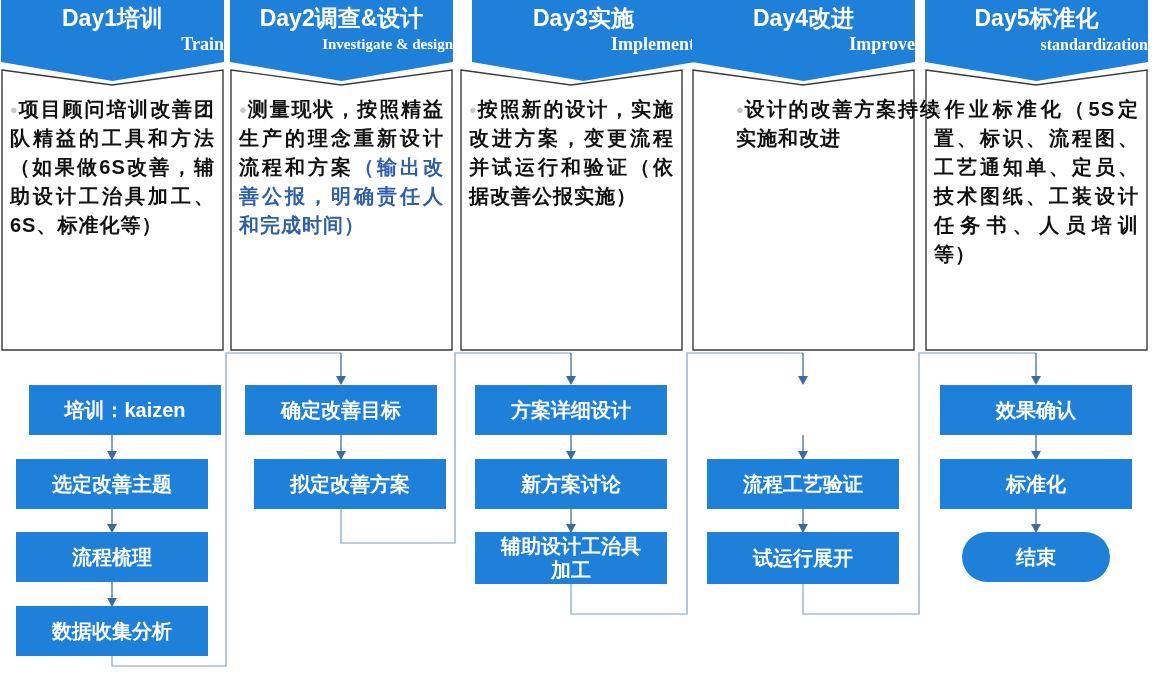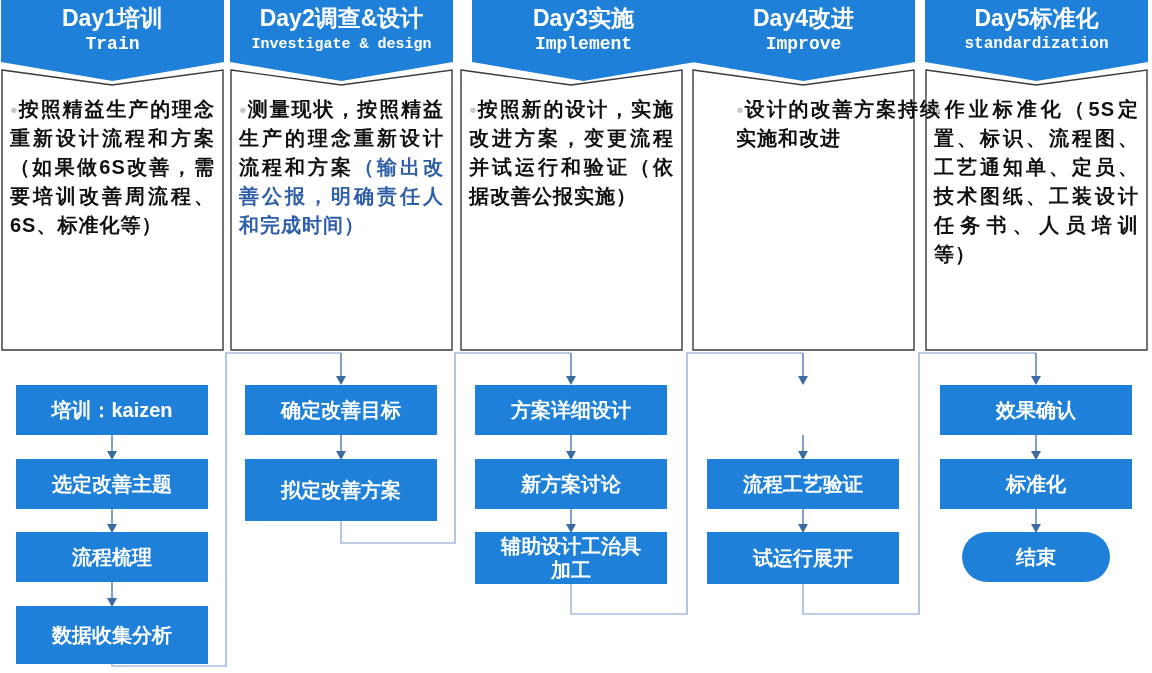--- a/index.html
+++ b/index.html
@@ -18,21 +18,21 @@
   body{font-family:"Liberation Sans", sans-serif;}
   #canvas{position:relative;width:1152px;height:673px;background:#ffffff;overflow:hidden;}
 
   .banner{
     position:absolute;top:0;height:81px;width:223px;
     background:var(--banner-blue);
     clip-path:polygon(0 0,100% 0,100% 62px,50% 100%,0 62px);
     color:var(--text-white);text-align:center;box-sizing:border-box;padding-top:3px;
   }
   .banner .l1{font-size:23px;font-weight:bold;line-height:30px;white-space:nowrap;}
-  .banner .l2{font-family:Liberation Mono, monospace;font-weight:bold;font-size:18px;line-height:23px;white-space:nowrap;}
+  .banner .l2{font-family:Liberation Serif, serif;font-weight:bold;font-size:18px;line-height:23px;white-space:nowrap;text-align:right;}
   .banner.sm2 .l2{font-size:15px;}
   .banner.sm5 .l2{font-size:16px;}
 
   .desc{
     position:absolute;top:95px;width:205px;
     font-size:20px;font-weight:bold;line-height:29px;color:var(--desc-text);
     text-align:justify;letter-spacing:1px;
   }
   .desc .bullet{color:var(--bullet);font-size:13px;vertical-align:2px;letter-spacing:0;}
   .desc .hl{color:var(--desc-highlight);}
@@ -87,43 +87,43 @@
     <path class="darrow" d="M803 435 L803 452"></path>
     <path class="darrow" d="M803 509 L803 525"></path>
     <path class="darrow" d="M1036 435 L1036 452"></path>
     <path class="darrow" d="M1036 509 L1036 525"></path>
   </svg>
 
   <div class="banner" style="left:1px">
     <div class="l1">Day1培训</div>
     <div class="l2">Train</div>
   </div>
-  <div class="desc" style="left:10px"><span class="bullet">●</span><span>按照精益生产的理念重新设计流程和方案（如果做6S改善，需要培训改善周流程、6S、标准化等）</span><span class="hl"></span></div>
-  <div class="step" style="left:16px;top:385px;height:50px">
+  <div class="desc" style="left:10px"><span class="bullet">●</span><span>项目顾问培训改善团队精益的工具和方法（如果做6S改善，辅助设计工治具加工、6S、标准化等）</span><span class="hl"></span></div>
+  <div class="step" style="left:29px;top:385px;height:50px">
       <span>培训：kaizen</span>
     </div>
   <div class="step" style="left:16px;top:459px;height:50px">
       <span>选定改善主题</span>
     </div>
   <div class="step" style="left:16px;top:532px;height:50px">
       <span>流程梳理</span>
     </div>
-  <div class="step" style="left:16px;top:606px;height:58px">
+  <div class="step" style="left:16px;top:606px;height:50px">
       <span>数据收集分析</span>
     </div>
 
   <div class="banner sm2" style="left:230px">
     <div class="l1">Day2调查&amp;设计</div>
     <div class="l2">Investigate &amp; design</div>
   </div>
   <div class="desc" style="left:239px"><span class="bullet">●</span><span>测量现状，按照精益生产的理念重新设计流程和方案</span><span class="hl">（输出改善公报，明确责任人和完成时间）</span></div>
   <div class="step" style="left:245px;top:385px;height:50px">
       <span>确定改善目标</span>
     </div>
-  <div class="step" style="left:245px;top:459px;height:62px">
+  <div class="step" style="left:254px;top:459px;height:50px">
       <span>拟定改善方案</span>
     </div>
 
   <div class="banner" style="left:472px">
     <div class="l1">Day3实施</div>
     <div class="l2">Implement</div>
   </div>
   <div class="desc" style="left:469px"><span class="bullet">●</span><span>按照新的设计，实施改进方案，变更流程并试运行和验证（依据改善公报实施）</span><span class="hl"></span></div>
   <div class="step" style="left:475px;top:385px;height:50px">
       <span>方案详细设计</span>

